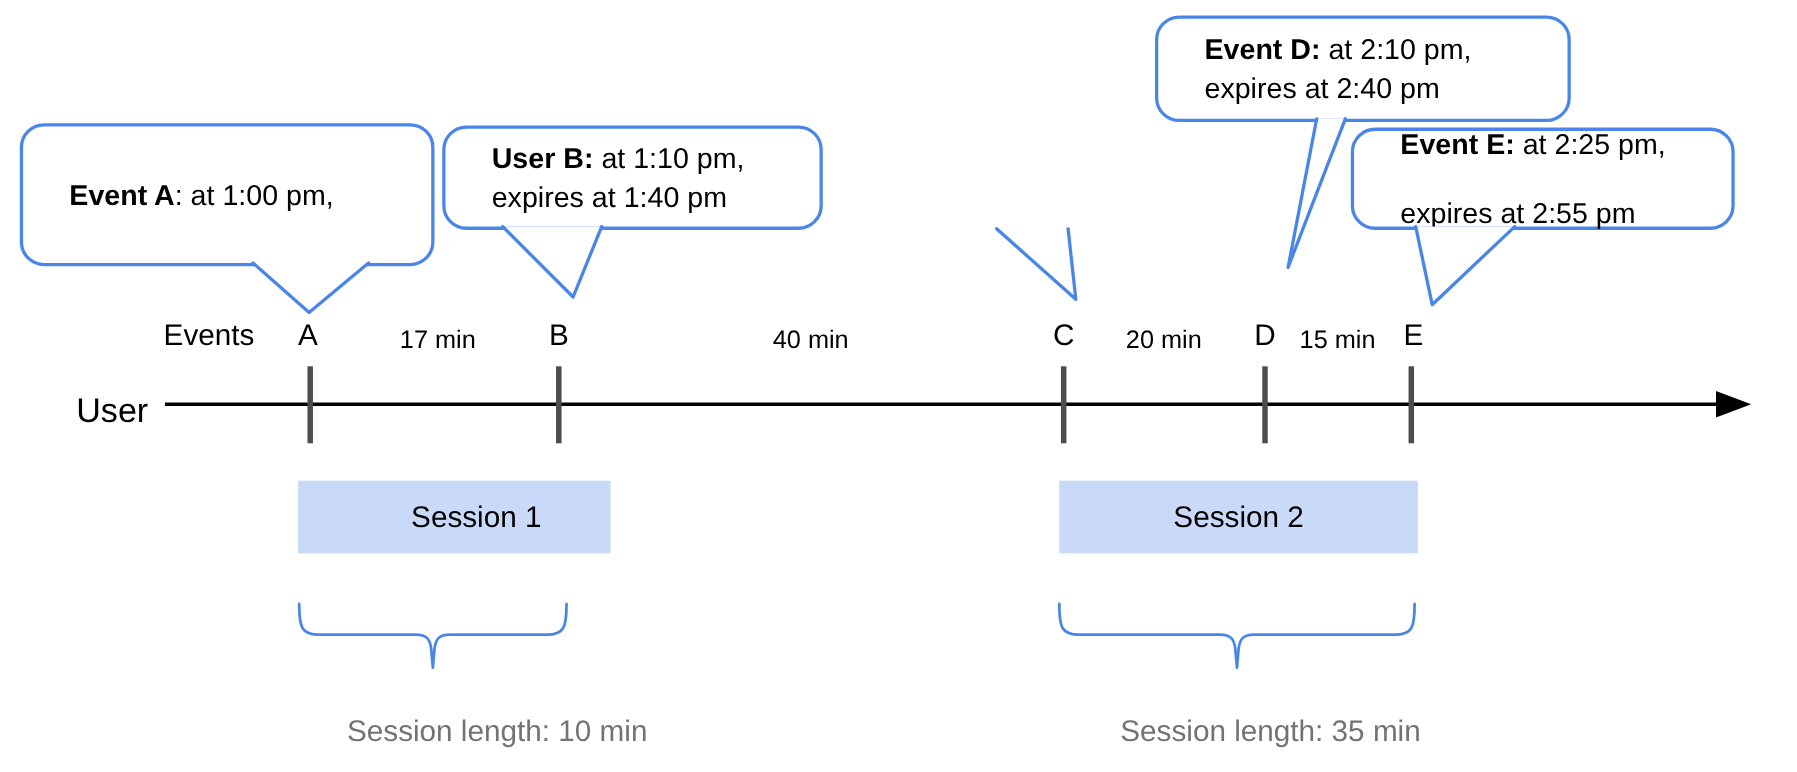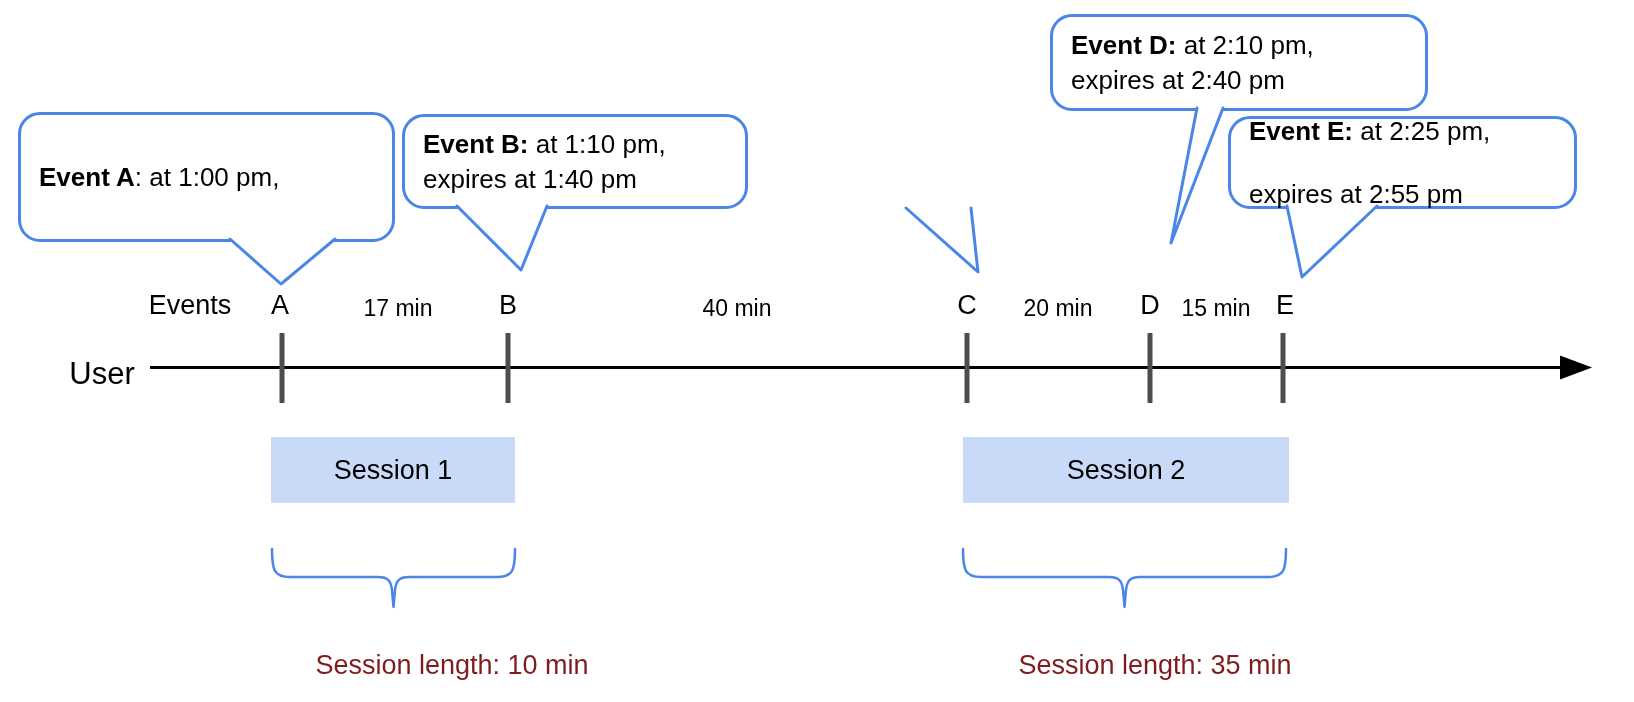--- a/index.html
+++ b/index.html
@@ -8,34 +8,34 @@
     font-family:"Liberation Sans",sans-serif;color:#000;overflow:hidden;
   }
   svg.layer{position:absolute;left:0;top:0;}
   .base{z-index:0;}
   .tails{z-index:2;}
   .bubble{
     position:absolute;z-index:1;background:#ffffff;
     border:3px solid #4a86e8;border-radius:22px;
     display:flex;flex-direction:column;justify-content:center;
     font-size:26px;line-height:35px;box-sizing:border-box;
-    padding-left:18px;padding-right:8px;
+    padding-left:42px;padding-right:8px;
   }
   .bubble .b{font-weight:bold;}
   .session-bar{
     position:absolute;z-index:1;background:#c9daf8;
     display:flex;align-items:center;justify-content:center;
     font-size:27px;color:#000;
   }
   .lbl{position:absolute;z-index:1;white-space:nowrap;transform:translateX(-50%);}
   .axis-lbl{font-size:27px;}
   .user-lbl{font-size:31px;}
   .tick-letter{font-size:27px;}
   .interval-lbl{font-size:23px;}
-  .length-lbl{font-size:27px;color:#7f1d1d;}
+  .length-lbl{font-size:27px;color:#737373;}
 </style>
 </head>
 <body>
 
 <div class="canvas">
 
   <svg class="layer base" width="1634" height="702" viewBox="0 0 1634 702">
     <line x1="150" y1="367.5" x2="1562" y2="367.5" stroke="#000000" stroke-width="3"></line>
     <polygon points="1560,355.5 1592,367.5 1560,379.5" fill="#000000"></polygon>
     <rect x="279.5" y="333" width="5" height="70" fill="#4d4d4d"></rect>
@@ -47,21 +47,21 @@
              L 395 590 C 396 581 399 577 409 577 L 497 577 C 513 577 515 570 515 549" fill="none" stroke="#4a86e8" stroke-width="2.5" stroke-linecap="round" stroke-linejoin="round"></path>
     <path d="M 963 549 C 963 570 965 577 981 577 L 1109 577 C 1119 577 1122 581 1123 590 L 1124.5 607
              L 1126 590 C 1127 581 1130 577 1140 577 L 1268 577 C 1284 577 1286 570 1286 549" fill="none" stroke="#4a86e8" stroke-width="2.5" stroke-linecap="round" stroke-linejoin="round"></path>
   </svg>
 
   <div class="bubble" style="left:18px;top:112px;width:377px;height:130px;gap:40px;">
     <div><span class="b">Event A</span><span>: at 1:00 pm,</span></div>
   </div>
 
   <div class="bubble" style="left:402px;top:114px;width:346px;height:95px;">
-    <div><span class="b">Event B:</span><span> at 1:10 pm,</span></div>
+    <div><span class="b">User B:</span><span> at 1:10 pm,</span></div>
     <div>expires at 1:40 pm</div>
   </div>
 
 
   <div class="bubble" style="left:1050px;top:14px;width:378px;height:97px;">
     <div><span class="b">Event D:</span><span> at 2:10 pm,</span></div>
     <div>expires at 2:40 pm</div>
   </div>
 
   <div class="bubble" style="left:1228px;top:116px;width:349px;height:93px;gap:28px;">
@@ -76,21 +76,21 @@
   <div class="lbl tick-letter" style="left:508px;top:290px;">B</div>
   <div class="lbl tick-letter" style="left:967px;top:290px;">C</div>
   <div class="lbl tick-letter" style="left:1150px;top:290px;">D</div>
   <div class="lbl tick-letter" style="left:1285px;top:290px;">E</div>
 
   <div class="lbl interval-lbl" style="left:398px;top:295px;">17 min</div>
   <div class="lbl interval-lbl" style="left:737px;top:295px;">40 min</div>
   <div class="lbl interval-lbl" style="left:1058px;top:295px;">20 min</div>
   <div class="lbl interval-lbl" style="left:1216px;top:295px;">15 min</div>
 
-  <div class="session-bar" style="left:271px;top:437px;width:244px;height:66px;">
+  <div class="session-bar" style="left:271px;top:437px;width:244px;height:66px;padding-left:40px;">
     <span>Session 1</span>
   </div>
   <div class="session-bar" style="left:963px;top:437px;width:326px;height:66px;">
     <span>Session 2</span>
   </div>
 
   <div class="lbl length-lbl" style="left:452px;top:650px;">Session length: 10 min</div>
   <div class="lbl length-lbl" style="left:1155px;top:650px;">Session length: 35 min</div>
 
   <svg class="layer tails" width="1634" height="702" viewBox="0 0 1634 702">

